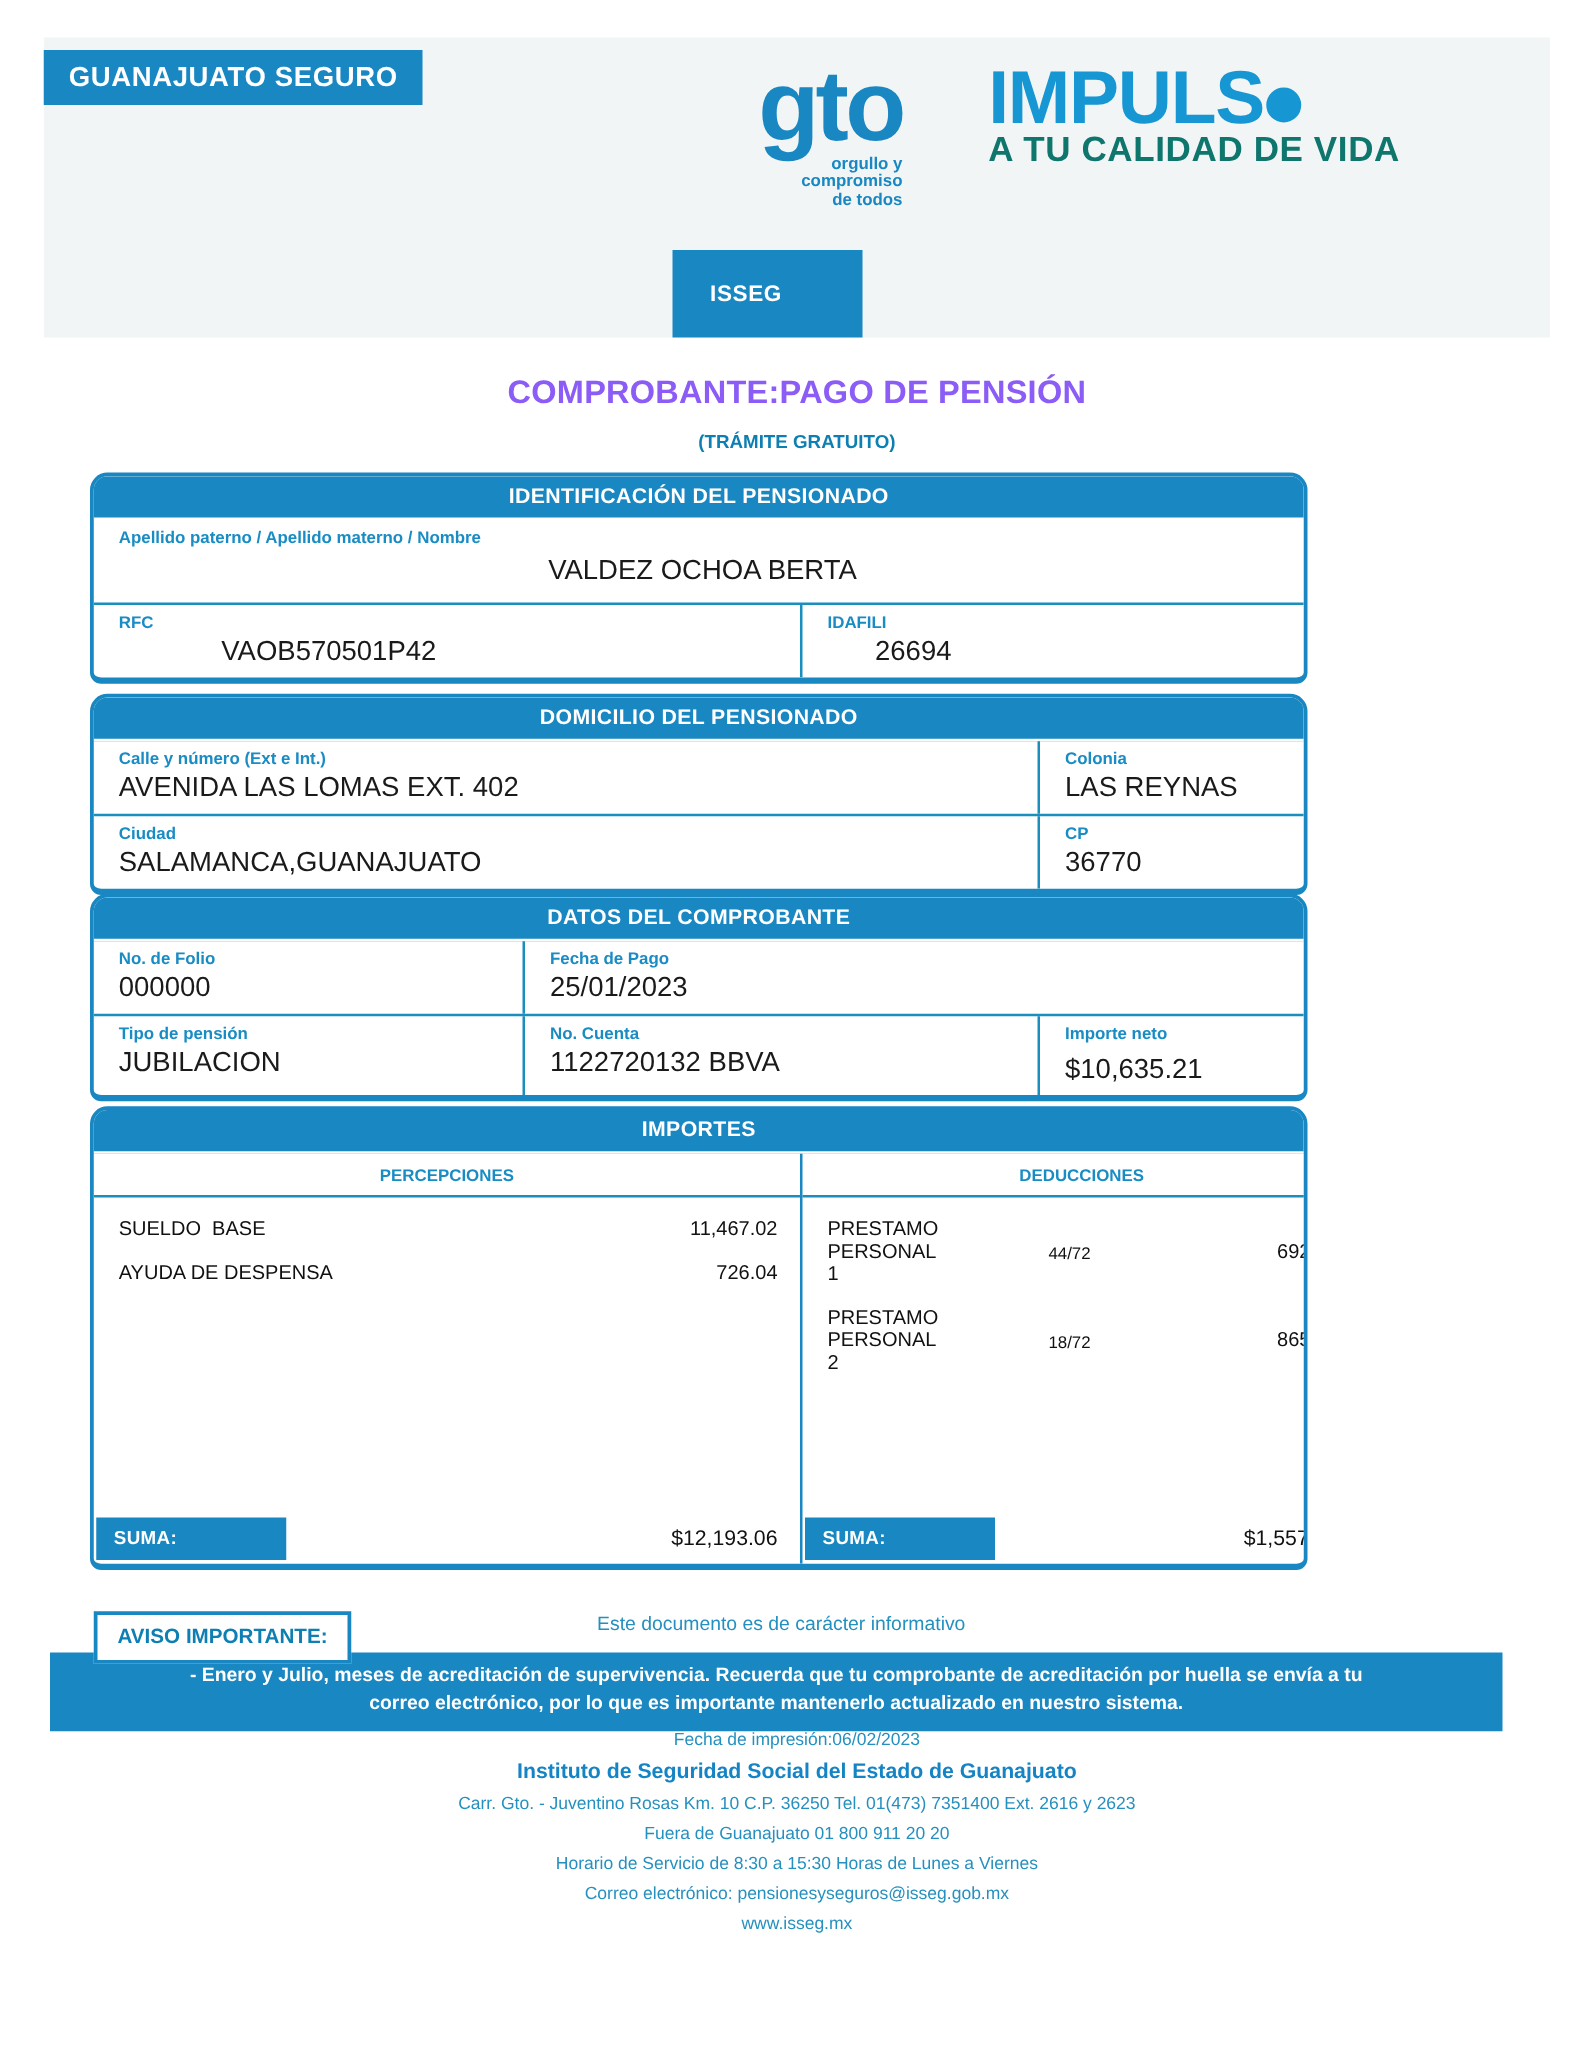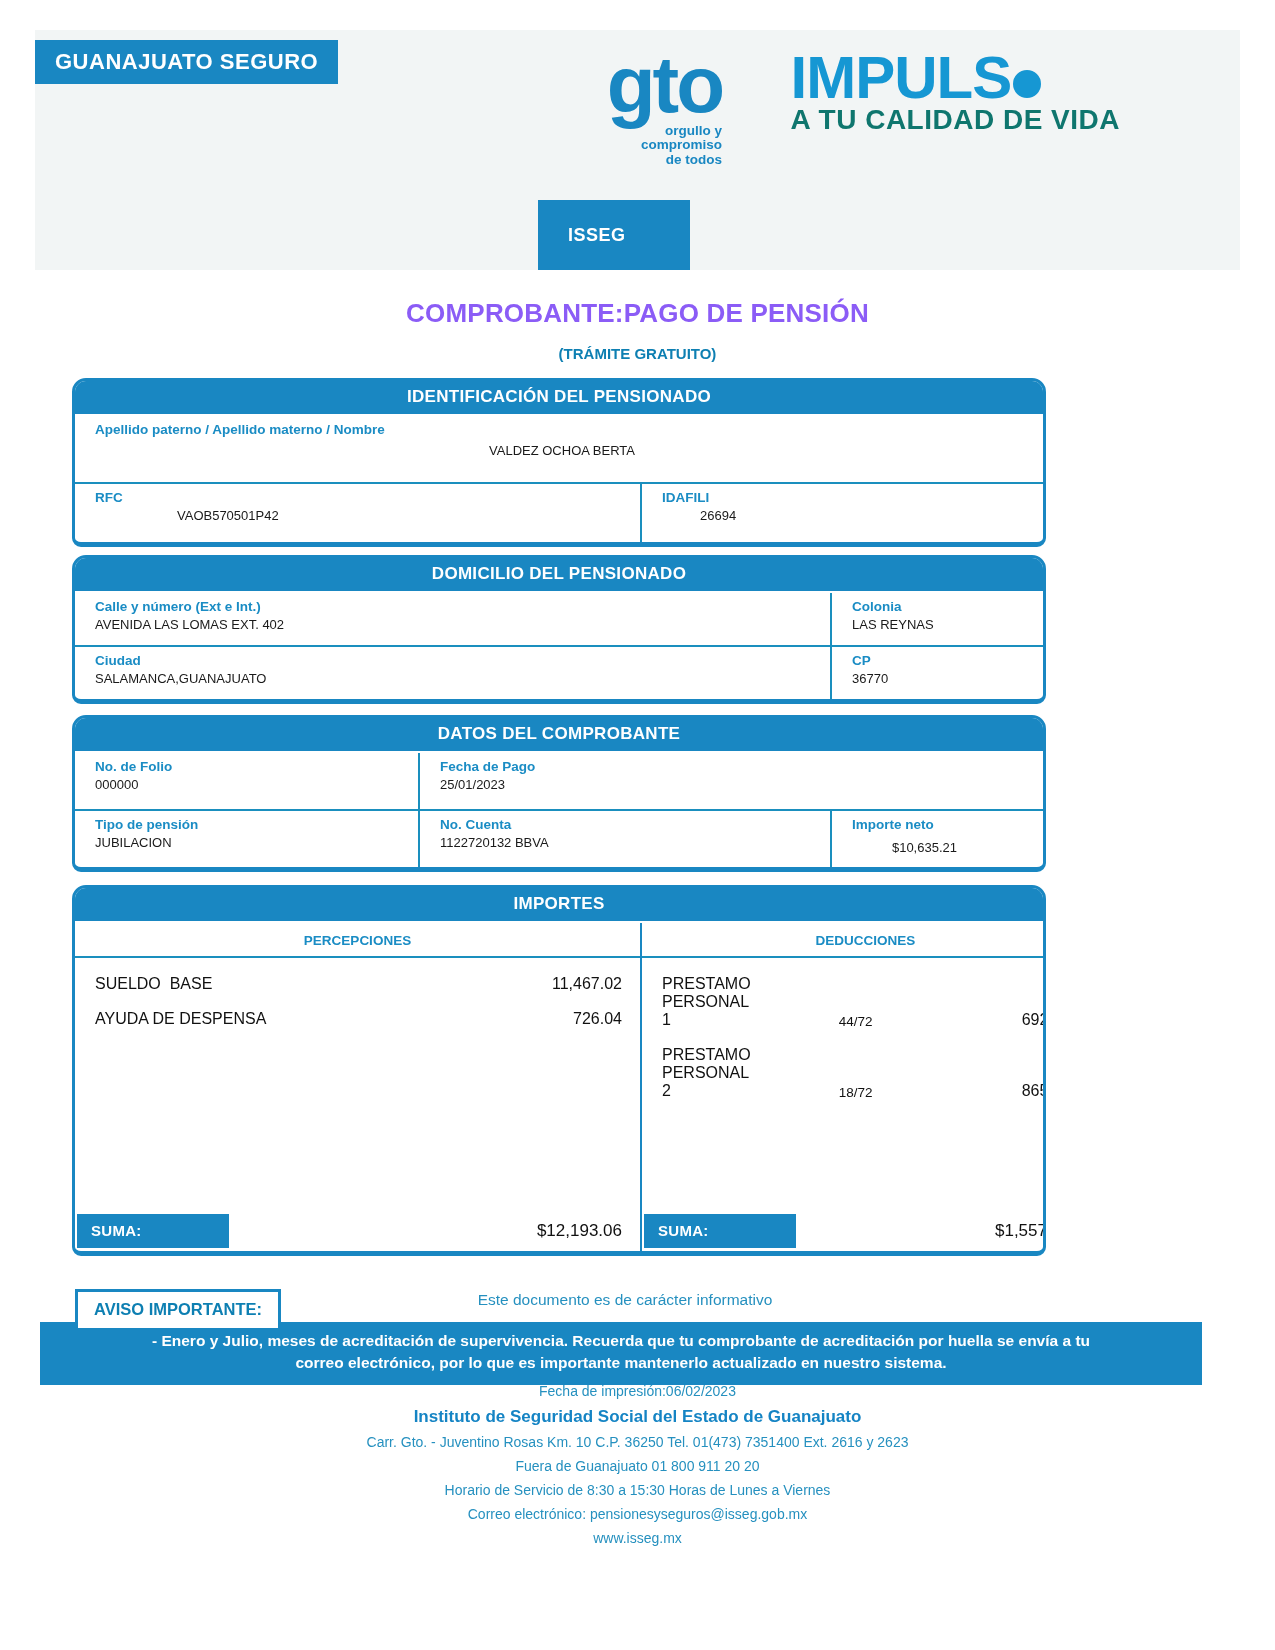--- a/index.html
+++ b/index.html
@@ -48,21 +48,21 @@
   .sec-head {
     background:#1987c2; color:#fff; font-weight:bold; font-size:17px;
     text-align:center; padding:6px 0 7px; letter-spacing:.3px;
     border-bottom:2px solid #ffffff;
   }
   .row { display:flex; }
   .row + .row { border-top:2px solid #1a8fbe; }
   .cell { padding:6px 14px 8px 20px; }
   .cell + .cell { border-left:2px solid #1a8fbe; }
   .lbl { color:#1a8cc4; font-weight:bold; font-size:13.5px; }
-  .val { color:#1a1a1a; font-size:13px; margin-top:3px; }
+  .val { color:#1a1a1a; font-size:22px; margin-top:3px; }
   
   #sec-ident { top:378px; }
   #sec-ident .name-row { display:block; min-height:66px; }
   #sec-ident .name-val { text-align:center; margin-top:6px; }
   #sec-ident .half-row .cell { min-height:58px; }
   #sec-ident .c-left { flex:0 0 565px; }
   #sec-ident .c-right { flex:1; }
   #sec-ident .rfc-val { padding-left:82px; }
   #sec-ident .ida-val { padding-left:38px; }
   
@@ -79,21 +79,21 @@
   #sec-voucher .neto-val { text-align:right; padding-right:72px; margin-top:8px; }
   
   #sec-imp { top:885px; }
   .imp-cols { display:flex; min-height:328px; }
   .imp-col { flex:0 0 565px; display:flex; flex-direction:column; }
   .imp-col.right { flex:1; border-left:2px solid #1987c2; }
   .imp-col-head {
     color:#1a8cc4; font-weight:bold; font-size:13.5px; text-align:center;
     padding:10px 0 8px; border-bottom:2px solid #1a8fbe;
   }
-  .imp-row { display:flex; align-items:flex-end; padding:17px 18px 0 20px;gap:45px; }
+  .imp-row { display:flex; align-items:center; padding:17px 18px 0 20px;gap:45px; }
   .imp-row .concept { flex:1; font-size:16px; white-space:pre-wrap; }
   .imp-row .detail { flex:0 0 120px; font-size:13.5px; text-align:center; }
   .imp-row .amount { flex:0 0 110px; font-size:16px; text-align:right; }
   .suma-row { margin-top:auto; display:flex; align-items:flex-end; justify-content:space-between; padding:0 18px 0 0; }
   .suma-badge {
     background:#1987c2; color:#fff; font-weight:bold; font-size:15px;
     width:152px; padding:8px 0 9px 14px; margin:0 0 3px 2px; letter-spacing:.3px;
   }
   .suma-value { font-size:17px; padding-bottom:10px; }
   

